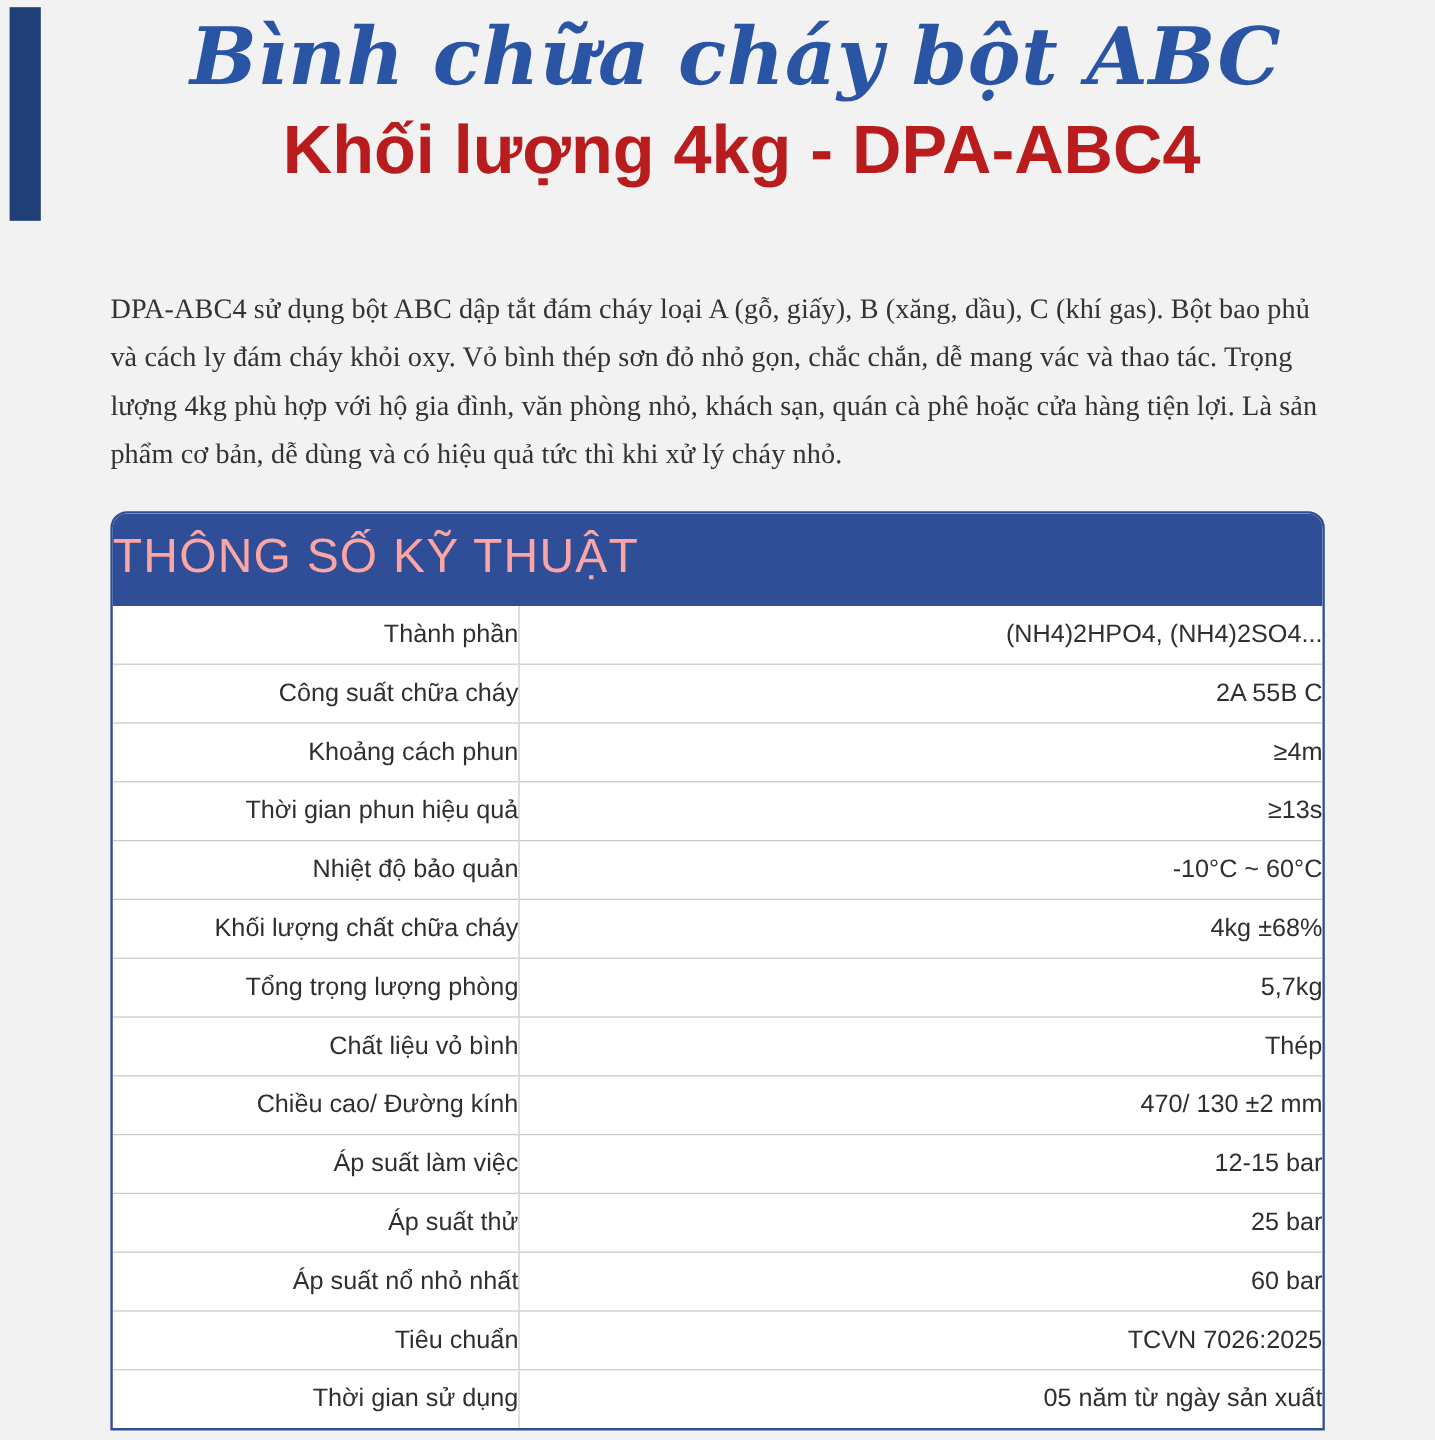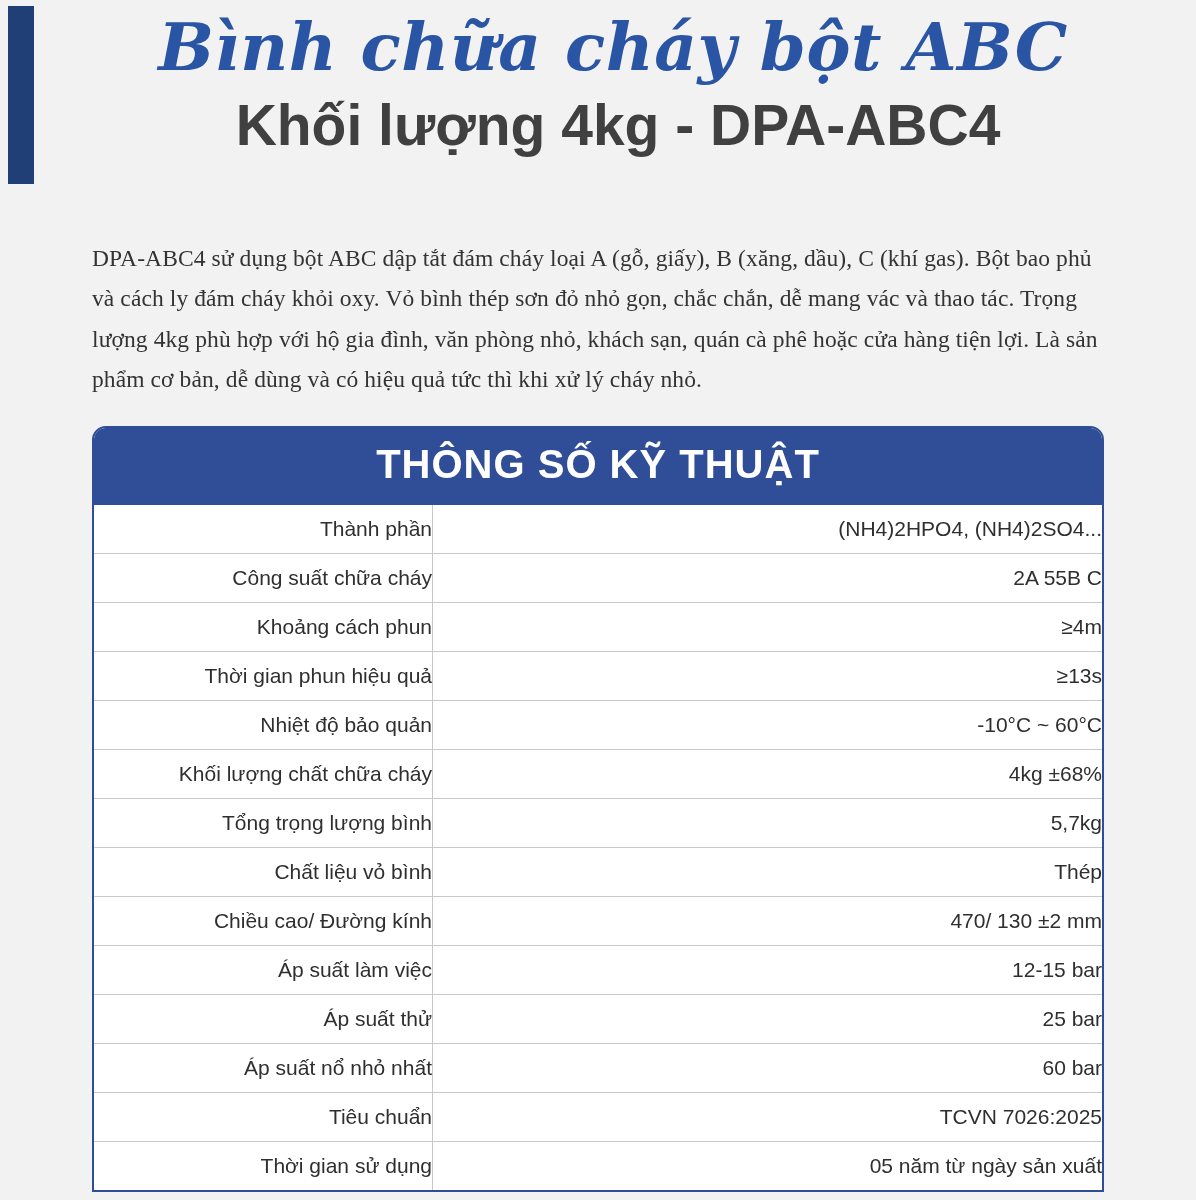--- a/index.html
+++ b/index.html
@@ -46,21 +46,21 @@
     color: #2a55a5;
     text-align: center;
     letter-spacing: 0.5px;
     margin: 4px 0 0 30px;
   }
   .title-sub {
     font-family: "Liberation Sans", sans-serif;
     font-weight: bold;
     font-size: 57px;
     line-height: 1.05;
-    color: #404040;
+    color: #b91c1c;
     text-align: center;
     margin: 16px 0 0 40px;
   }
 
   
   .intro {
     margin: 48px 92px 0 92px;
     font-size: 23.5px;
     line-height: 1.72;
     color: #333333;
@@ -72,24 +72,23 @@
   
   .spec-wrap {
     margin: 26px 92px 0 92px;
     border: 2px solid #2f4e97;
     border-radius: 14px 14px 0 0;
     overflow: hidden;
     background: #ffffff;
   }
   .spec-title {
     background: #2f4e97;
-    color: #ffffff;
+    color: #fca5a5;
     font-size: 40px;
-    font-weight: bold;
-    text-align: center;
+    font-weight: normal;
     padding: 14px 0 18px 0;
     letter-spacing: 1px;
     border-radius: 10px 10px 0 0;
   }
   table.spec {
     width: 100%;
     border-collapse: collapse;
     background: #ffffff;
     text-align: right;
   }
@@ -147,21 +146,21 @@
         </tr>
         <tr>
           <td class="key">Nhiệt độ bảo quản</td>
           <td class="val">-10°C ~ 60°C</td>
         </tr>
         <tr>
           <td class="key">Khối lượng chất chữa cháy</td>
           <td class="val">4kg ±68%</td>
         </tr>
         <tr>
-          <td class="key">Tổng trọng lượng bình</td>
+          <td class="key">Tổng trọng lượng phòng</td>
           <td class="val">5,7kg</td>
         </tr>
         <tr>
           <td class="key">Chất liệu vỏ bình</td>
           <td class="val">Thép</td>
         </tr>
         <tr>
           <td class="key">Chiều cao/ Đường kính</td>
           <td class="val">470/ 130 ±2 mm</td>
         </tr>

